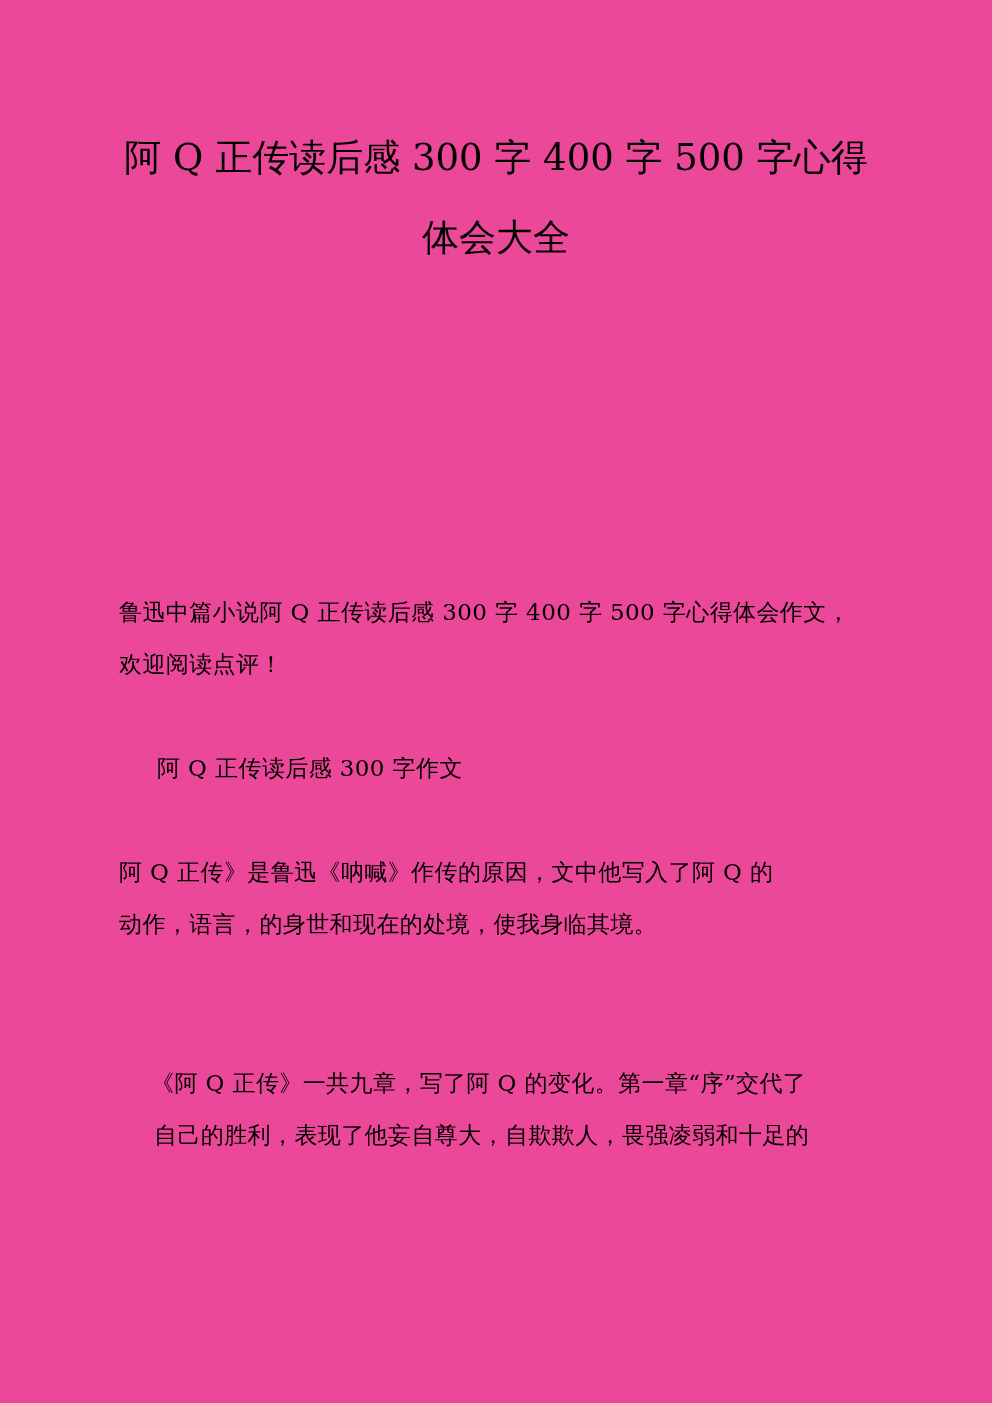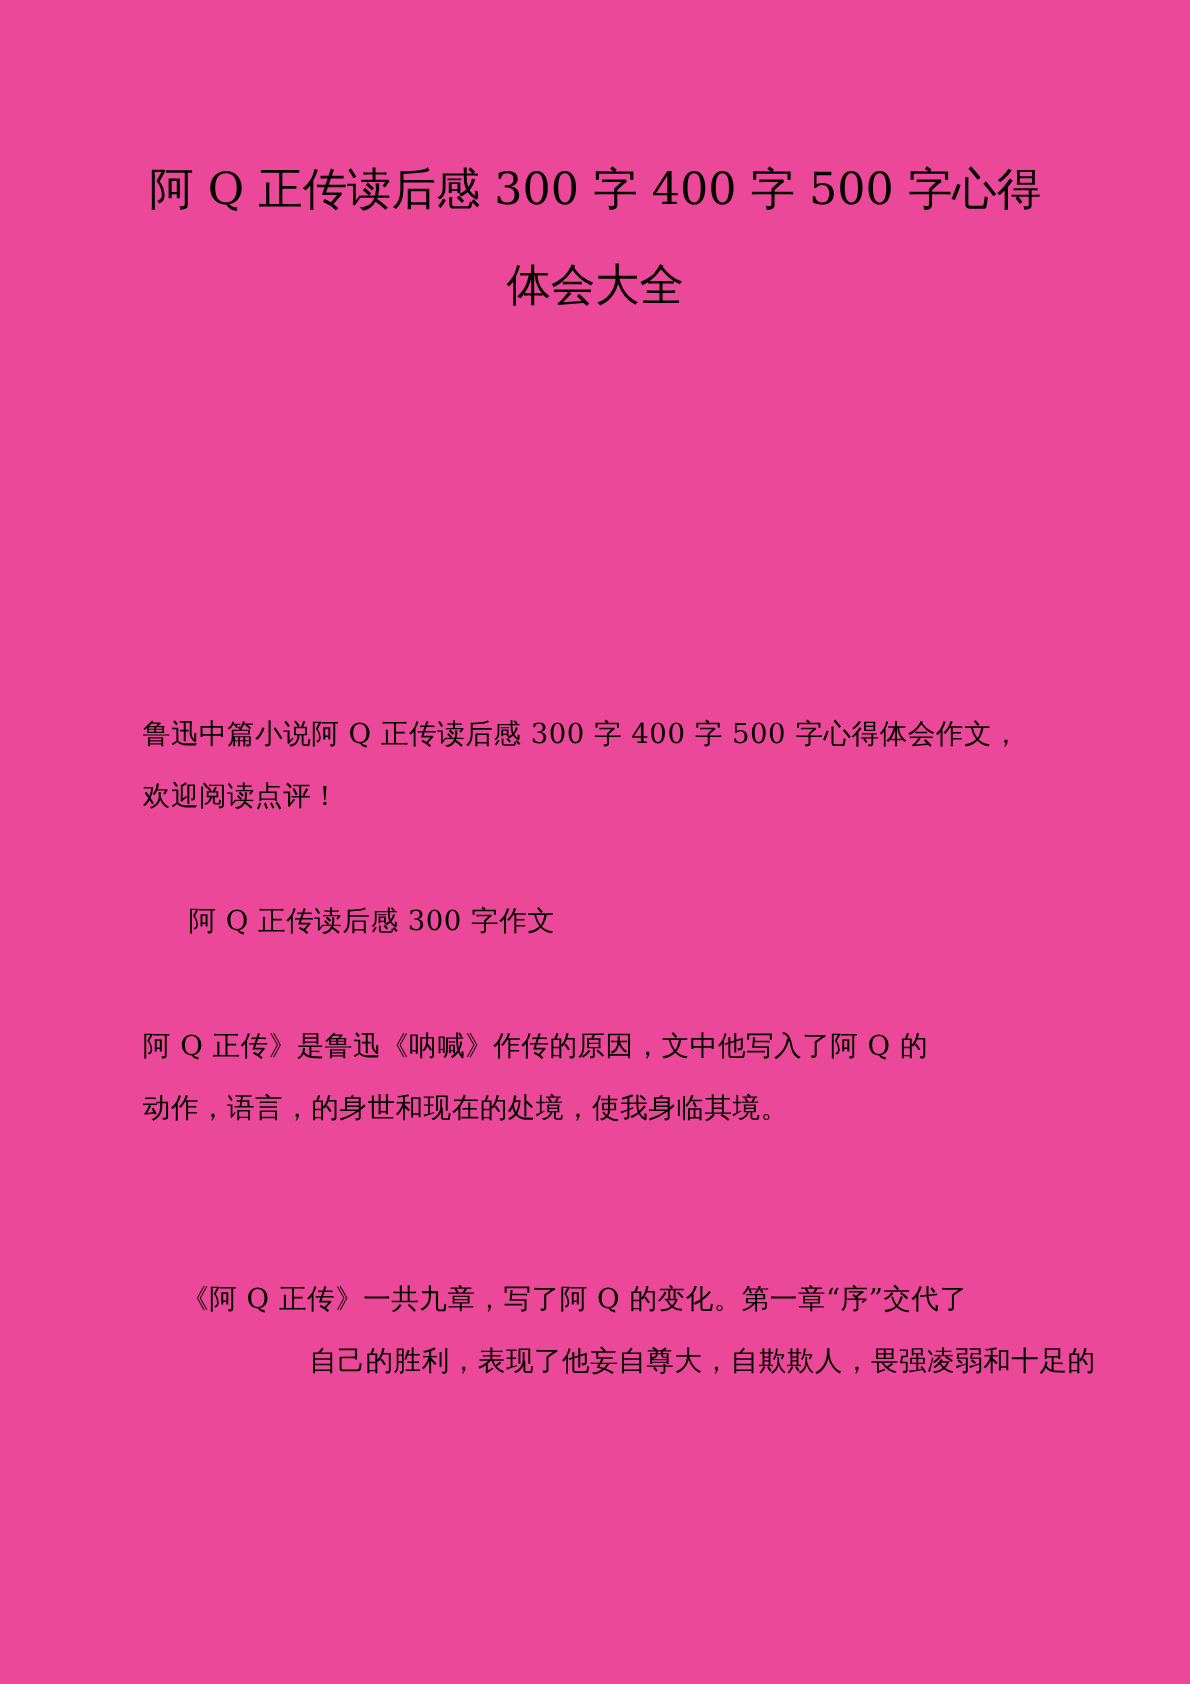--- a/index.html
+++ b/index.html
@@ -70,16 +70,16 @@
     <span class="p-line">阿 Q 正传读后感 300 字作文</span>
   </div>
 
   <div class="body-text" style="top:846px;">
     <span class="p-line">阿 Q 正传》是鲁迅《呐喊》作传的原因，文中他写入了阿 Q 的</span>
     <span class="p-line">动作，语言，的身世和现在的处境，使我身临其境。</span>
   </div>
 
   <div class="body-text" style="top:1057px; left:116px;margin-left:35px;">
     <span class="p-line">《阿 Q 正传》一共九章，写了阿 Q 的变化。第一章“序”交代了</span>
-    <span class="p-line" style="margin-left:3px;text-align:right;">自己的胜利，表现了他妄自尊大，自欺欺人，畏强凌弱和十足的</span>
+    <span class="p-line" style="margin-left:3px;">自己的胜利，表现了他妄自尊大，自欺欺人，畏强凌弱和十足的</span>
   </div>
 
 </div>
 
 </body></html>

